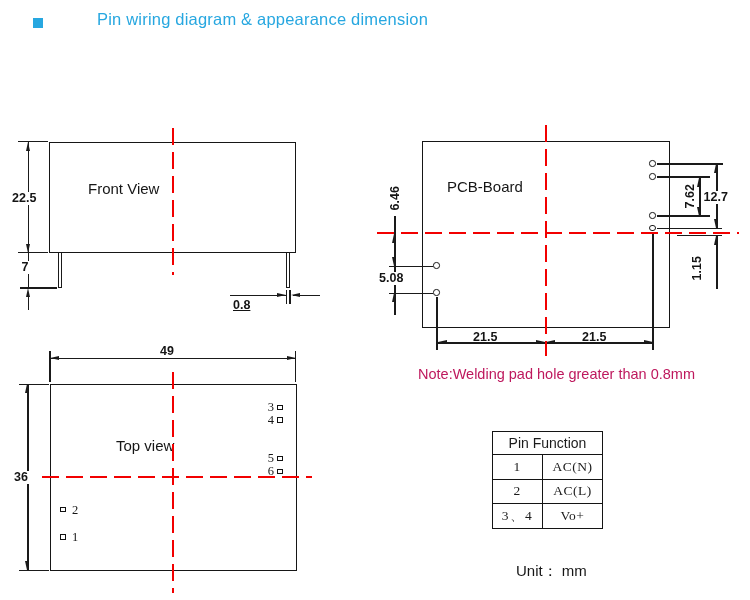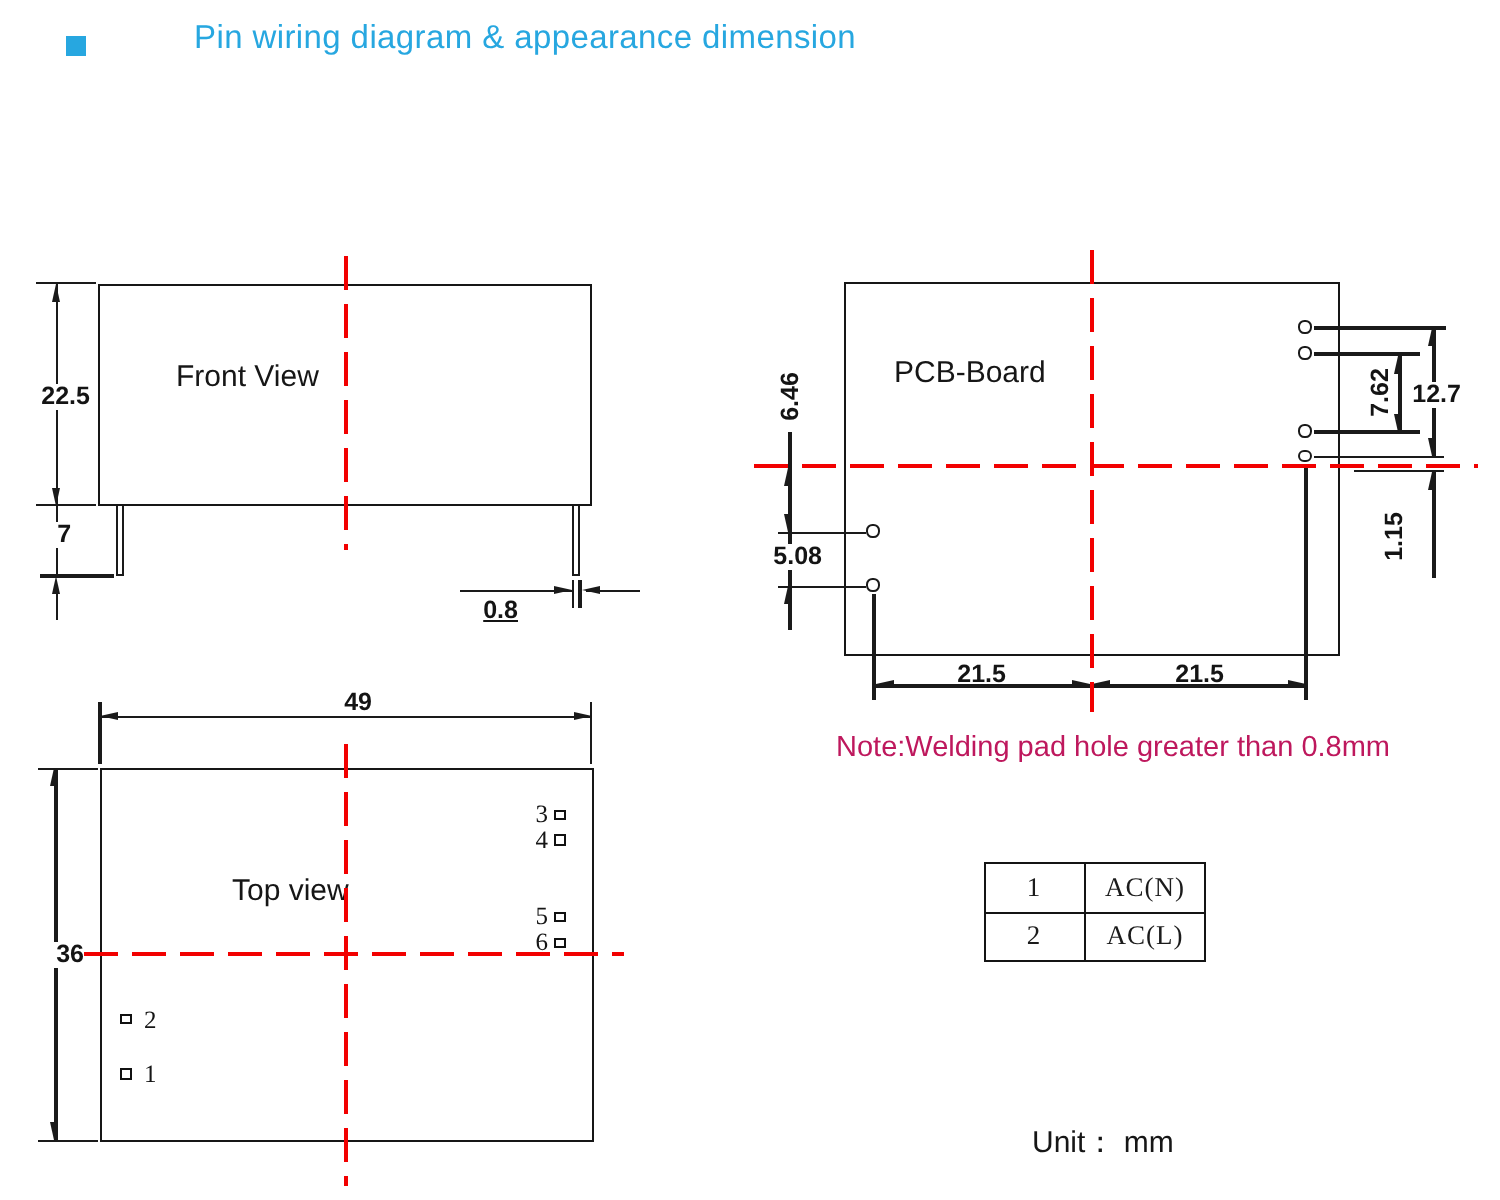--- a/index.html
+++ b/index.html
@@ -12,21 +12,21 @@
   .redv{position:absolute;width:1.8px;z-index:5;
         background:repeating-linear-gradient(180deg,#f20000 0 17px,transparent 17px 24px);}
   .redh{position:absolute;height:1.8px;z-index:5;
         background:repeating-linear-gradient(90deg,#f20000 0 17px,transparent 17px 24px);}
   .a-up,.a-down,.a-left,.a-right{position:absolute;width:0;height:0;z-index:3;}
   .a-up{border-left:2.6px solid transparent;border-right:2.6px solid transparent;border-bottom:9px solid #1a1a1a;}
   .a-down{border-left:2.6px solid transparent;border-right:2.6px solid transparent;border-top:9px solid #1a1a1a;}
   .a-left{border-top:2.6px solid transparent;border-bottom:2.6px solid transparent;border-right:9px solid #1a1a1a;}
   .a-right{border-top:2.6px solid transparent;border-bottom:2.6px solid transparent;border-left:9px solid #1a1a1a;}
   .dim{position:absolute;font:700 12.5px "Liberation Sans",sans-serif;color:#141414;background:#fff;
-       text-align:right;line-height:1.05;z-index:4;}
+       text-align:left;line-height:1.05;z-index:4;}
   .rotdim{position:absolute;width:40px;font:700 12.5px "Liberation Sans",sans-serif;color:#141414;
        text-align:center;line-height:1;transform:rotate(-90deg);z-index:4;}
   .lbl{position:absolute;font:400 15px "Liberation Sans",sans-serif;color:#161616;z-index:4;white-space:nowrap;}
   .fpin{position:absolute;width:2px;height:34.5px;background:#fff;z-index:2;
         border-left:1.3px solid #1a1a1a;border-right:1.3px solid #1a1a1a;border-bottom:1.2px solid #1a1a1a;}
   .circ{position:absolute;width:4.4px;height:4.4px;border:1.4px solid #1a1a1a;border-radius:50%;background:#fff;z-index:4;}
   .sq{position:absolute;width:3.6px;height:3.6px;border:1.5px solid #111;background:#fff;z-index:4;}
   .pnum{position:absolute;font:400 12.5px "Liberation Serif",serif;color:#161616;z-index:4;line-height:1;}
   
   .bullet{position:absolute;left:33px;top:18px;width:10px;height:10px;background:#27a7e0;}
@@ -173,24 +173,29 @@
     <div class="pnum" style="left:258px;top:464.8px;width:16px;text-align:right;">6</div>
     <div class="sq" style="left:277.2px;top:468.5px;"></div>
 
     <div class="sq" style="left:60.2px;top:506.7px;"></div>
     <div class="pnum" style="left:72px;top:503.5px;">2</div>
     <div class="sq" style="left:60.2px;top:534.2px;"></div>
     <div class="pnum" style="left:72px;top:531px;">1</div>
   </div>
 
   <div class="ptable">
+    <div class="hd">Pin Function</div>
     <div class="prow">
       <div class="c1">1</div>
       <div class="c2">AC(N)</div>
     </div>
     <div class="prow">
       <div class="c1">2</div>
       <div class="c2">AC(L)</div>
     </div>
+    <div class="prow">
+      <div class="c1">3、4</div>
+      <div class="c2">Vo+</div>
+    </div>
   </div>
   <div class="unit">Unit： mm</div>
 
 </div>
 
 </body></html>

